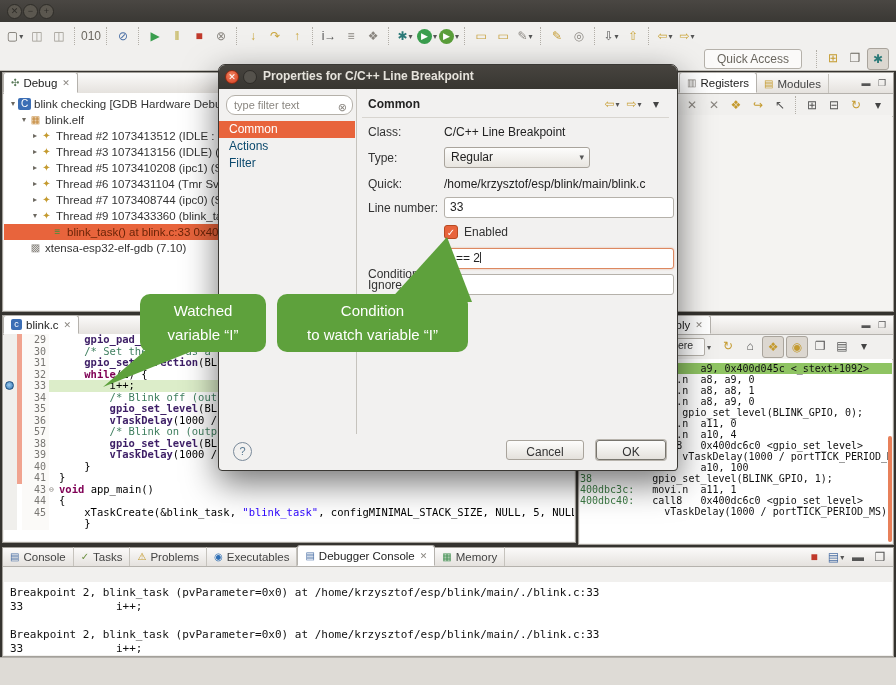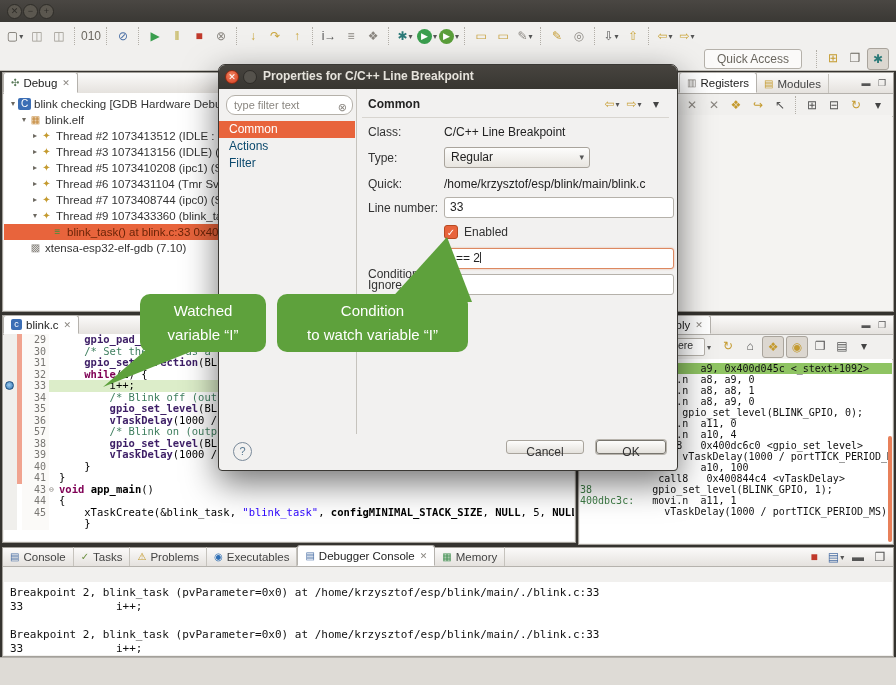--- a/index.html
+++ b/index.html
@@ -46,21 +46,21 @@
   .eline .diff.on{background:#f0a38f;}
   .eline .num{width:24px;flex:none;text-align:right;color:#787672;padding-right:3px;background:#fbfaf8;font-size:10px;}
   .eline .fold{width:10px;flex:none;color:#8a8680;font-size:8px;line-height:11px;}
   .eline .code{flex:1;}
   .eline.hl .code,.eline.hl .fold{background:#dcedc9;}
   .bpball{position:absolute;left:1px;top:1px;width:9px;height:9px;border-radius:50%;background:radial-gradient(circle at 3px 3px,#9ecdf0,#2a6fb0);border:1px solid #1d4f80;box-sizing:border-box;}
   .sg-f{color:#3d1e66;font-weight:bold;}
   .sg-k{color:#7f0055;font-weight:bold;}
   .sg-c{color:#3f7f5f;}
   .sg-s{color:#2a00ff;}
-  .sg-b{font-weight:bold;}
+  .sg-b{font-weight:normal;}
   
   #disasm-toolbar{display:flex;align-items:center;height:24px;border-bottom:1px solid #c6c3bd;background:#f1f0ee;padding:0 4px;}
   #disasm-location{width:96px;height:16px;border:1px solid #b5b1aa;border-radius:2px;background:#fff;font-size:10.5px;color:#333;padding:0 3px;overflow:hidden;white-space:nowrap;margin-left:18px;}
   #disasm-body{position:absolute;left:1px;right:1px;top:43px;bottom:1px;background:#fff;overflow:hidden;padding-top:4px;}
   .dl{height:11px;line-height:11px;font-family:"DejaVu Sans Mono",monospace;font-size:10px;white-space:pre;color:#111;}
   .dl.hl{background:#8fc463;}
   .sg-a{color:#3e7d46;}
   #disasm-scroll{position:absolute;right:1px;top:120px;bottom:2px;width:4px;background:#e8805a;border-radius:2px;}
   
   #console-header{height:15px;line-height:15px;background:#eceae7;border-bottom:1px solid #d4d1cc;font-size:11px;color:#333;padding-left:4px;}
@@ -88,21 +88,21 @@
   .fval{position:absolute;left:88px;font-size:12px;color:#222;white-space:nowrap;}
   .finput{position:absolute;left:88px;width:218px;height:17px;border:1px solid #b5b1aa;border-radius:3px;background:#fff;font-size:12px;color:#222;padding:1px 5px;line-height:17px;}
   .finput.focus{border:1px solid #dd8860;box-shadow:0 0 2px rgba(221,110,60,.5);}
   .caret{display:inline-block;width:1px;height:11px;background:#333;vertical-align:-1px;}
   #type-combo{position:absolute;left:88px;width:132px;height:19px;border:1px solid #a9a49c;border-radius:3px;background:linear-gradient(#fdfdfc,#e8e5e0);font-size:12px;color:#222;line-height:19px;padding:0 6px;}
   #type-combo .dd{position:absolute;right:5px;top:0;font-size:9px;color:#555;}
   #enabled-row{position:absolute;left:88px;display:flex;align-items:center;font-size:12px;color:#333;}
   #enabled-cb{width:14px;height:14px;border-radius:3px;background:#e8643c;border:1px solid #b84a22;color:#fff;font-size:10px;line-height:13px;text-align:center;margin-right:6px;box-sizing:border-box;}
   #dlg-footer{position:absolute;left:0;right:0;bottom:0;height:36px;}
   #help-btn{position:absolute;left:14px;top:8px;width:17px;height:17px;border:1px solid #7a8a9a;border-radius:50%;color:#5a7a92;font-size:11px;text-align:center;line-height:16px;}
-  .dbtn{position:absolute;top:6px;height:14px;border:1px solid #a9a49c;border-radius:3px;background:linear-gradient(#fdfdfc,#e4e1dc);font-size:12px;color:#333;text-align:center;line-height:22px;box-sizing:border-box;}
+  .dbtn{position:absolute;top:6px;height:20px;border:1px solid #a9a49c;border-radius:3px;background:linear-gradient(#fdfdfc,#e4e1dc);font-size:12px;color:#333;text-align:center;line-height:22px;box-sizing:border-box;}
   #btn-cancel{left:287px;width:78px;}
   #btn-ok{left:377px;width:70px;border:1px solid #78756e;box-shadow:0 0 0 1px #b8b4ad;}
   
   #callout-layer{position:absolute;left:0;top:0;width:896px;height:685px;z-index:60;pointer-events:none;}
   .callout{position:absolute;background:#5ea13c;border-radius:10px;color:#fff;text-align:center;font-size:15px;line-height:24px;padding-top:5px;box-sizing:border-box;pointer-events:auto;}
   
   #bottom-trim{position:absolute;left:0;top:657px;width:896px;height:28px;background:#dedbd6;border-top:1px solid #b5b2ad;}
 </style>
 </head>
 <body>
@@ -415,23 +415,23 @@
         <div class="dl hl"><span class="sg-p">            l32r    a9, 0x400d045c &lt;_stext+1092&gt;</span></div>
         <div class="dl"><span class="sg-p">            l32i.n  a8, a9, 0</span></div>
         <div class="dl"><span class="sg-p">            addi.n  a8, a8, 1</span></div>
         <div class="dl"><span class="sg-p">            s32i.n  a8, a9, 0</span></div>
         <div class="dl"><span class="sg-p">                 gpio_set_level(BLINK_GPIO, 0);</span></div>
         <div class="dl"><span class="sg-p">            movi.n  a11, 0</span></div>
         <div class="dl"><span class="sg-p">            movi.n  a10, 4</span></div>
         <div class="dl"><span class="sg-p">            call8   0x400dc6c0 &lt;gpio_set_level&gt;</span></div>
         <div class="dl"><span class="sg-p">                 vTaskDelay(1000 / portTICK_PERIOD_MS);</span></div>
         <div class="dl"><span class="sg-p">            movi    a10, 100</span></div>
-        <div class="dl"><span class="sg-p">             call8   0x400844c4 &lt;vTaskDelay&gt;</span></div>
         <div class="dl"><span class="sg-a">38</span><span class="sg-p">          gpio_set_level(BLINK_GPIO, 1);</span></div>
         <div class="dl"><span class="sg-a">400dbc3c:</span><span class="sg-p">   movi.n  a11, 1</span></div>
+        <div class="dl"><span class="sg-a">400dbc40:</span><span class="sg-p">   call8   0x400dc6c0 &lt;gpio_set_level&gt;</span></div>
         <div class="dl"><span class="sg-p">              vTaskDelay(1000 / portTICK_PERIOD_MS);</span></div>
       </div>
     <div id="disasm-scroll"></div>
   </div>
 
   <div class="panel" style="left:2px;top:547px;width:892px;height:110px;">
     <div class="tabstrip" style="height:18px" id="console-tabs">
         <div class="tab">
           <span class="ticon" style="color: rgb(74, 111, 165);">▤</span>
           <span>Console</span>

